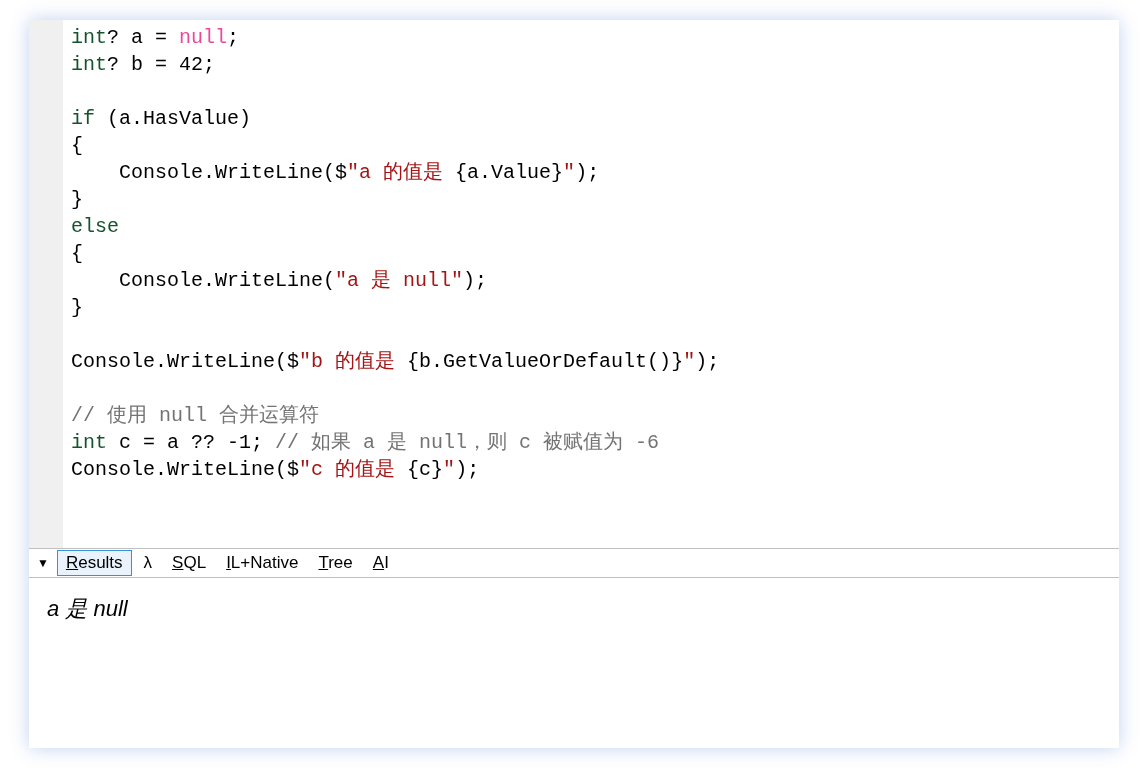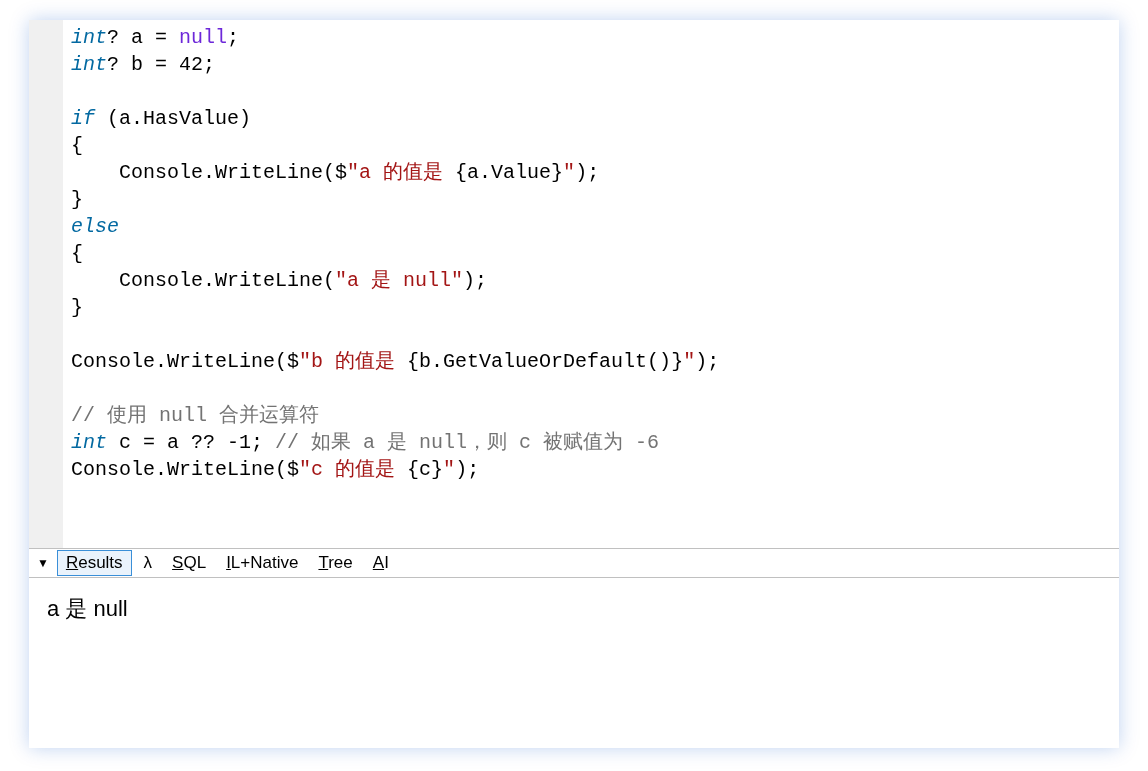--- a/index.html
+++ b/index.html
@@ -62,29 +62,30 @@
   .tabs-bar .tab.active {
     border: 1px solid #3a8fd8;
     background: #eaf3fc;
   }
   .results {
     padding: 14px 18px 24px 18px;
     font-size: 22px;
     line-height: 34px;
     color: #000;
     height: 170px;
+    font-style: italic;
   }
   .u { text-decoration: underline; }
 
   
-  .kw  { color: #0369a1; font-style: italic; }
+  .kw  { color: #14532d; }
   .str { color: #a31515; }
   .cmt { color: #737373; }
   .num { color: #000000; }
-  .lit { color: #6d28d9; }
+  .lit { color: #ec4899; }
 </style>
 </head>
 <body>
 
 <div class="outer">
 
   <div class="code-area">
     <div class="gutter"></div>
     <div class="code-lines"><span class="kw">int</span><span>?</span><span> a = </span><span class="lit">null</span><span>;</span>
 <span class="kw">int</span><span>?</span><span> b = </span><span class="num">42</span><span>;</span>

